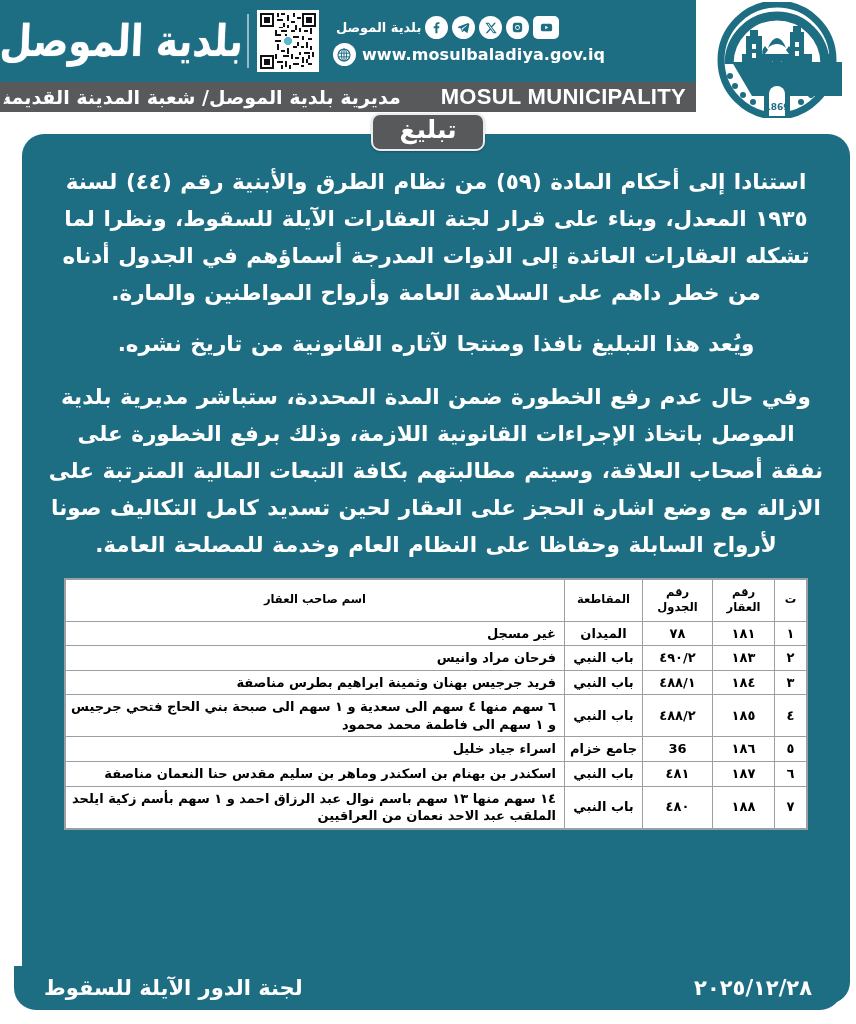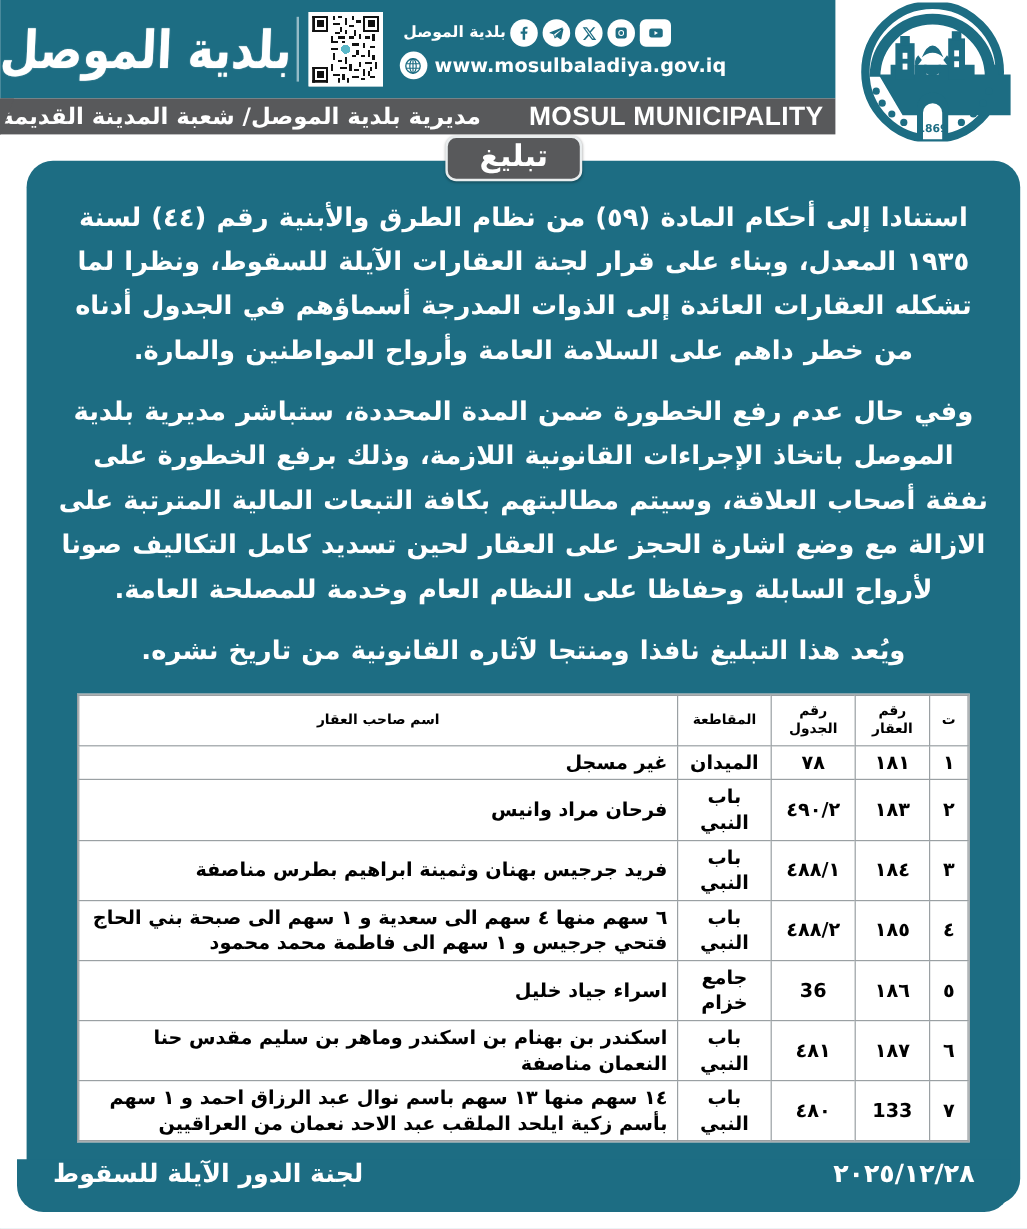--- a/index.html
+++ b/index.html
@@ -127,36 +127,36 @@
   .para.p4{margin-bottom:16px;}
 
   
   .table-wrap{
     background:#ffffff;margin:0 auto;width:744px;
     border:1px solid #9aa0a3;box-sizing:border-box;
   }
   table{border-collapse:collapse;width:100%;direction:rtl;}
   th,td{
     border:1px solid #9aa0a3;
-    font-size:16px;font-weight:bold;color:#000000;
+    font-size:13px;font-weight:bold;color:#000000;
     padding:3px 4px;text-align:center;line-height:1.35;
   }
   th{font-size:11.5px;padding:5px 4px;}
   td.name{text-align:right;padding-right:8px;}
   col.c-t{width:32px;}
   col.c-aqar{width:62px;}
   col.c-qita{width:70px;}
   col.c-muq{width:78px;}
   col.c-name{width:auto;}
 
   
   .footer{
     position:absolute;left:14px;bottom:14px;width:828px;height:44px;
     background:#1d6d83;border-radius:0 0 22px 22px;
-    display:flex;flex-direction:row-reverse;
+    display:flex;flex-direction:row-reverse;align-items:center;
     justify-content:space-between;padding:0 30px;box-sizing:border-box;
   }
   .footer div{color:#ffffff;font-size:21px;font-weight:bold;}
 </style>
 </head>
 <body>
 
 <div class="page">
 
   <div class="header">
@@ -339,22 +339,22 @@
     </div>
   </div>
 
   <div class="badge-row">
     <div class="badge">تبليغ</div>
   </div>
 
   <div class="panel">
 
     <p class="para p1">استنادا إلى أحكام المادة (٥٩) من نظام الطرق والأبنية رقم (٤٤) لسنة ١٩٣٥ المعدل، وبناء على قرار لجنة العقارات الآيلة للسقوط، ونظرا لما تشكله العقارات العائدة إلى الذوات المدرجة أسماؤهم في الجدول أدناه من خطر داهم على السلامة العامة وأرواح المواطنين والمارة.</p>
+    <p class="para p4">ويُعد هذا التبليغ نافذا ومنتجا لآثاره القانونية من تاريخ نشره.</p>
     <p class="para p3">وفي حال عدم رفع الخطورة ضمن المدة المحددة، ستباشر مديرية بلدية الموصل باتخاذ الإجراءات القانونية اللازمة، وذلك برفع الخطورة على نفقة أصحاب العلاقة، وسيتم مطالبتهم بكافة التبعات المالية المترتبة على الازالة مع وضع اشارة الحجز على العقار لحين تسديد كامل التكاليف صونا لأرواح السابلة وحفاظا على النظام العام وخدمة للمصلحة العامة.</p>
-    <p class="para p4">ويُعد هذا التبليغ نافذا ومنتجا لآثاره القانونية من تاريخ نشره.</p>
 
     <div class="table-wrap">
       <table>
         <colgroup>
           <col class="c-t">
             <col class="c-aqar">
             <col class="c-qita">
             <col class="c-muq">
             <col class="c-name">
         </colgroup>
@@ -405,21 +405,21 @@
           </tr>
           <tr>
             <td>٦</td>
             <td>١٨٧</td>
             <td>٤٨١</td>
             <td>باب النبي</td>
             <td class="name">اسكندر بن بهنام بن اسكندر وماهر بن سليم مقدس حنا النعمان مناصفة</td>
           </tr>
           <tr>
             <td>٧</td>
-            <td>133</td>
+            <td>١٨٨</td>
             <td>٤٨٠</td>
             <td>باب النبي</td>
             <td class="name">١٤ سهم منها ١٣ سهم باسم نوال عبد الرزاق احمد و ١ سهم بأسم زكية ايلحد الملقب عبد الاحد نعمان من العراقيين</td>
           </tr>
         </tbody>
       </table>
     </div>
   </div>
 
   <div class="footer">

